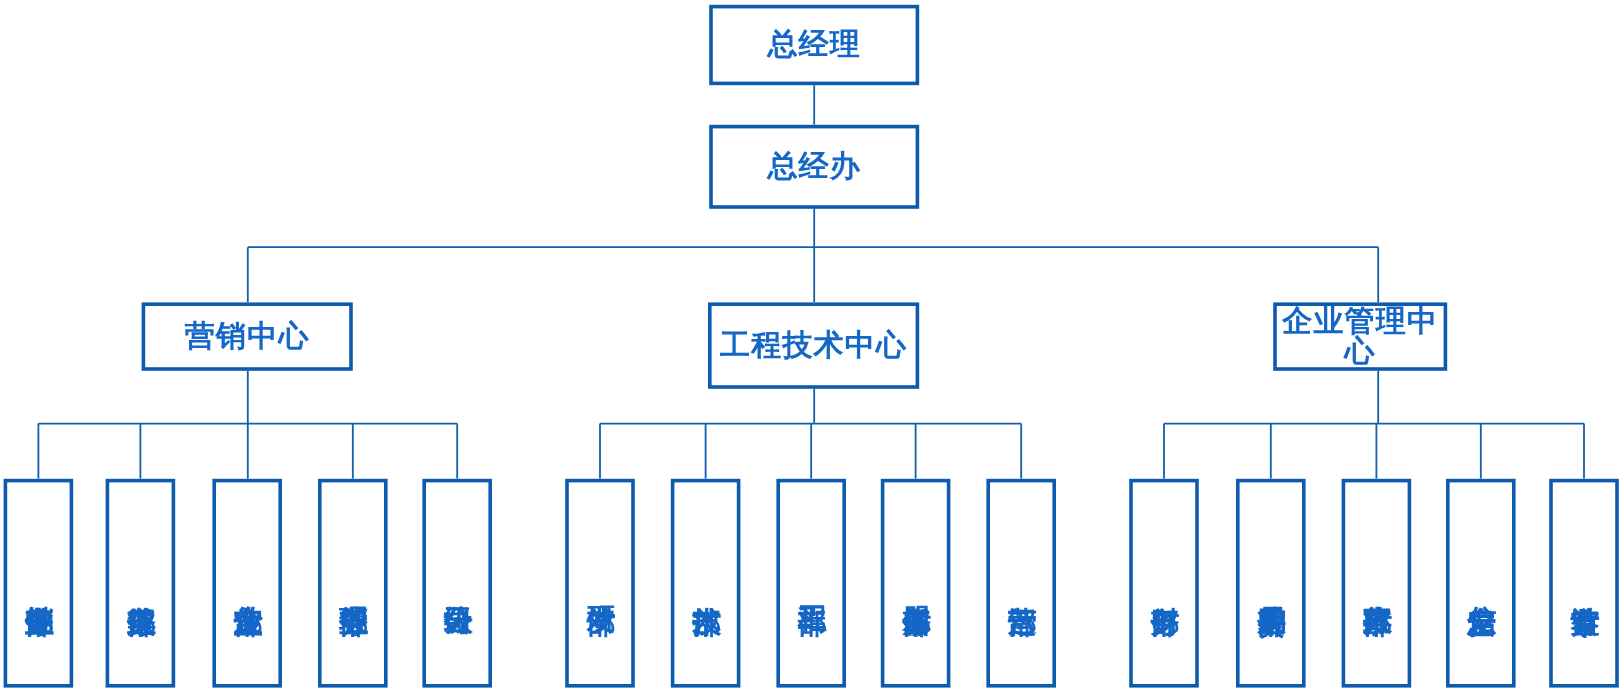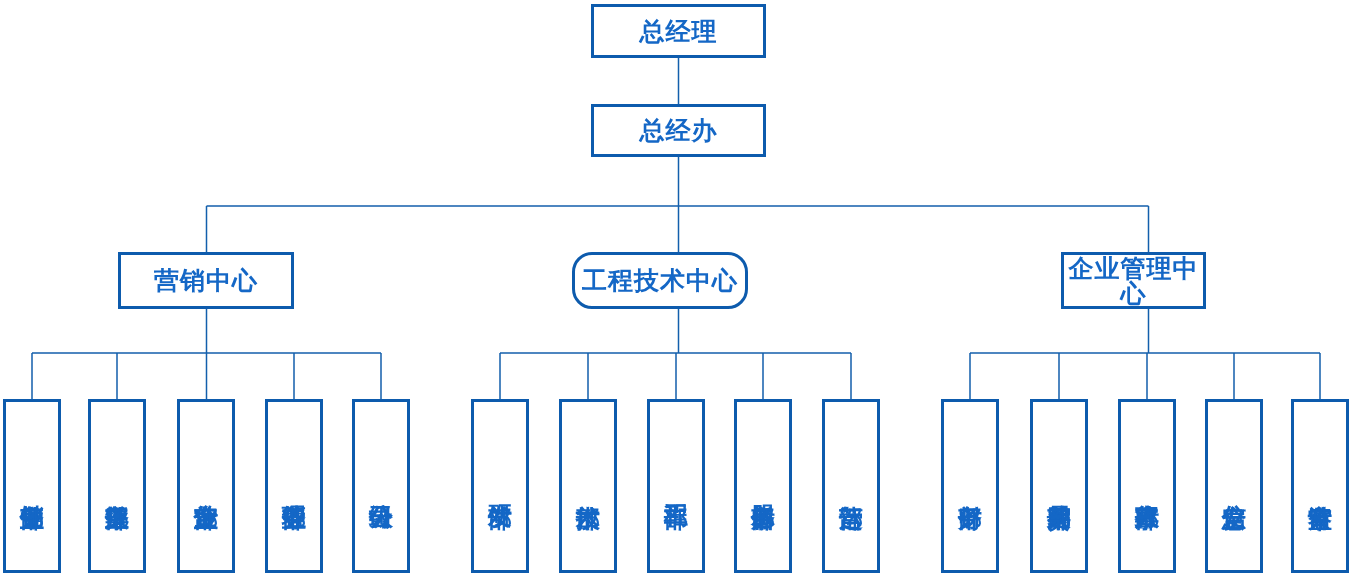--- a/index.html
+++ b/index.html
@@ -47,25 +47,25 @@
     top:399px;
     width:58px;
     height:174px;
     font-size:24px;
     line-height:1;
     writing-mode:vertical-rl;
     text-orientation:upright;
     letter-spacing:0;
   }
   
-  .n-root   {left:591px; top:4px;   width:175px; height:54px;}
-  .n-office {left:591px; top:104px; width:175px; height:53px;}
+  .n-root   {left:591px; top:4px;   width:175px; height:67px;}
+  .n-office {left:591px; top:104px; width:175px; height:70px;}
   
   .n-c0 {left:118px;  top:252px; width:176px; height:57px;}
-  .n-c1 {left:572px;  top:252px; width:176px; height:57px;border-radius:20px;}
+  .n-c1 {left:590px;  top:252px; width:176px; height:72px;}
   .n-c2 {left:1061px; top:252px; width:145px; height:57px;}
   
   .n-d00{left:3px;}   .n-d01{left:88px;}  .n-d02{left:177px;} .n-d03{left:265px;} .n-d04{left:352px;}
   
   .n-d10{left:471px;} .n-d11{left:559px;} .n-d12{left:647px;} .n-d13{left:734px;} .n-d14{left:822px;}
   
   .n-d20{left:941px;} .n-d21{left:1030px;} .n-d22{left:1118px;} .n-d23{left:1205px;} .n-d24{left:1291px;}
 </style>
 </head>
 <body>

